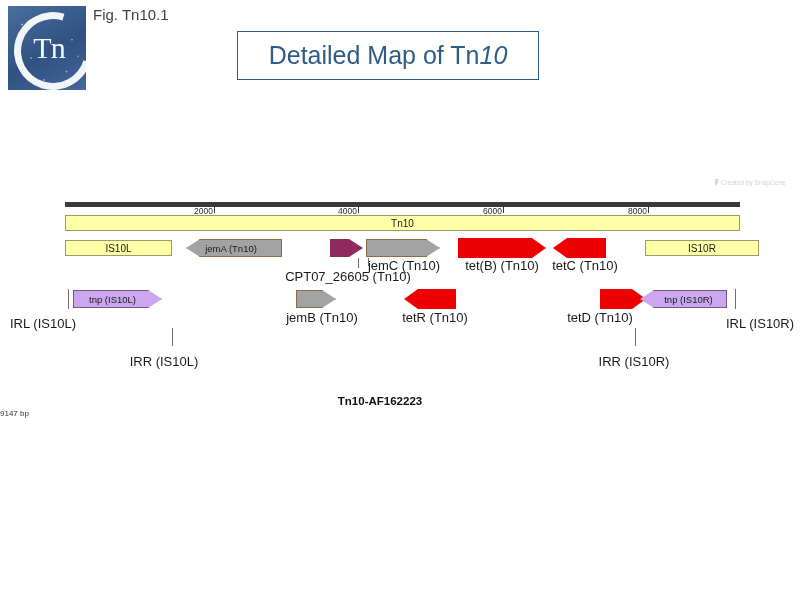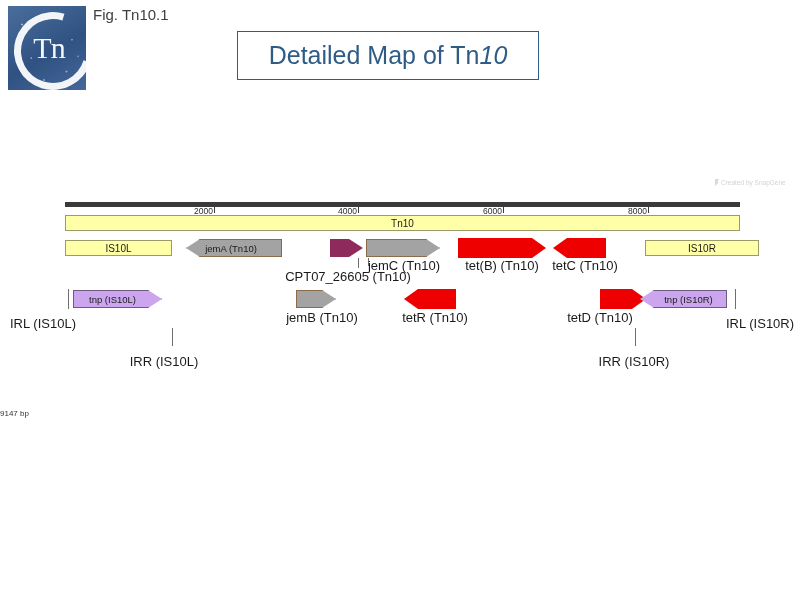--- a/index.html
+++ b/index.html
@@ -283,14 +283,15 @@
   <div class="arrow violet shape-left noclip" style="left:640px; top:120px; width:87px;">
     <span style="margin-left:10px">tnp (IS10R)</span>
   </div>
 
   <div class="tick-line" style="left:735px; top:119px; height:20px;"></div>
   <div class="feat-label" style="left:760px; top:146px;">IRL (IS10R)</div>
 
   <div class="tick-line" style="left:635px; top:158px; height:18px;"></div>
   <div class="feat-label" style="left:634px; top:184px;">IRR (IS10R)</div>
 
+  <div id="plasmid-name">Tn10-AF162223</div>
   <div id="plasmid-size">9147 bp</div>
 </div>
 
 </body></html>

